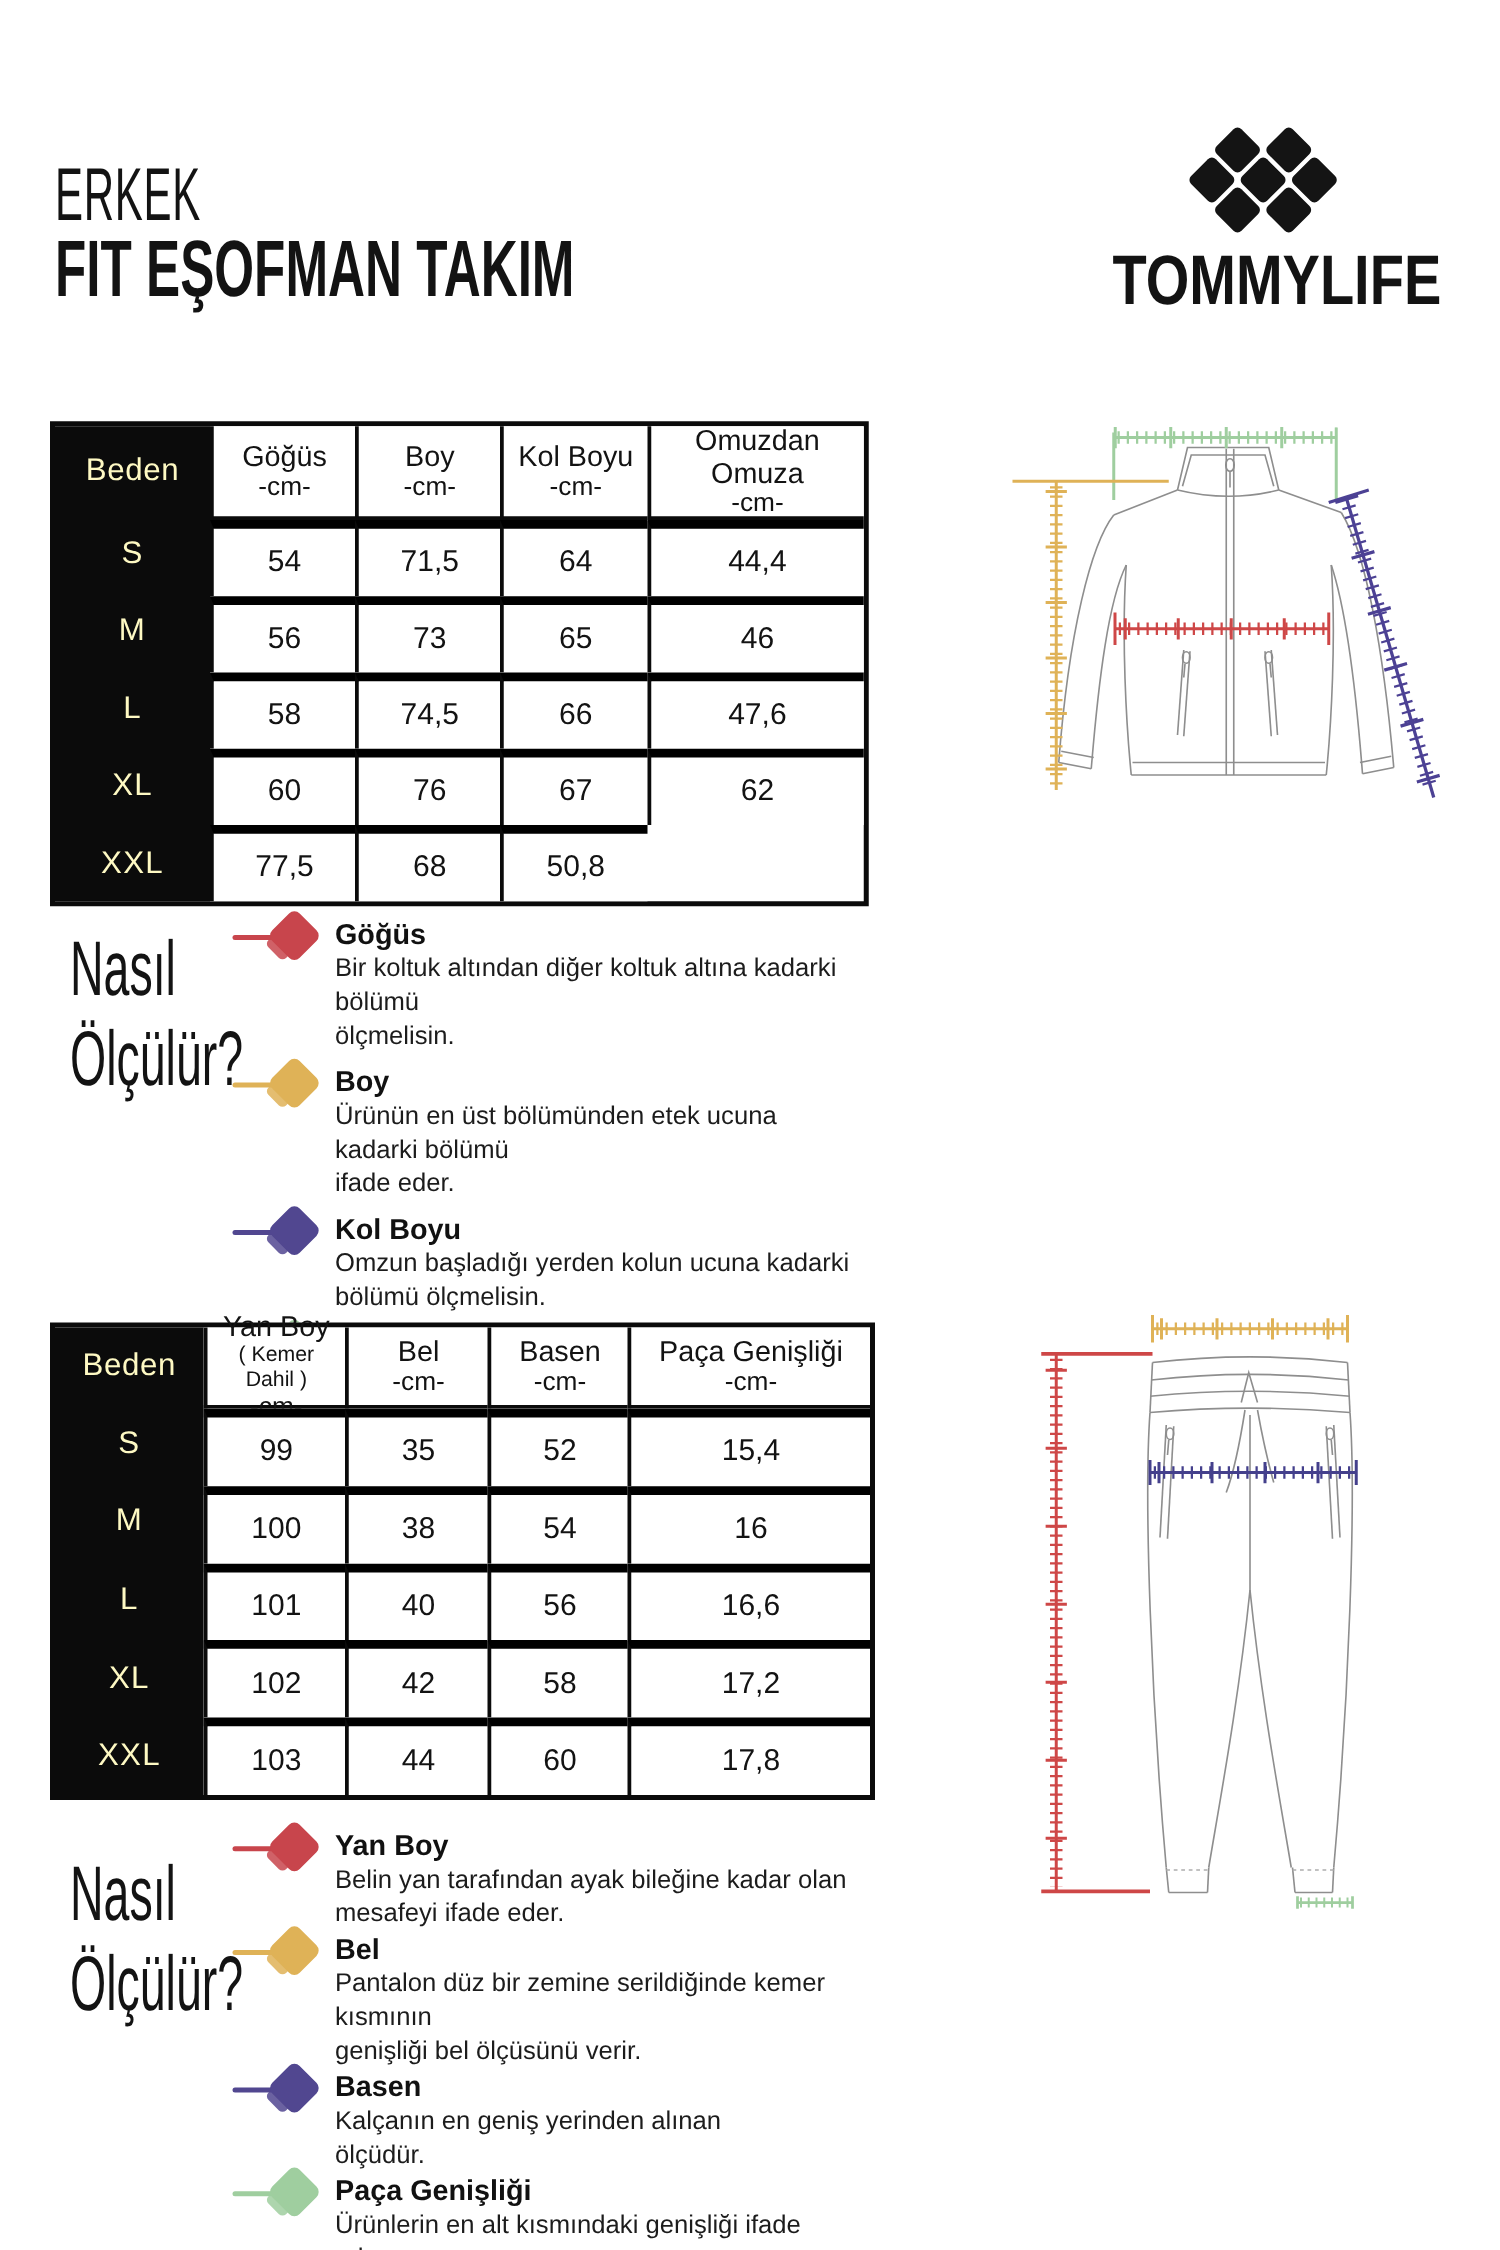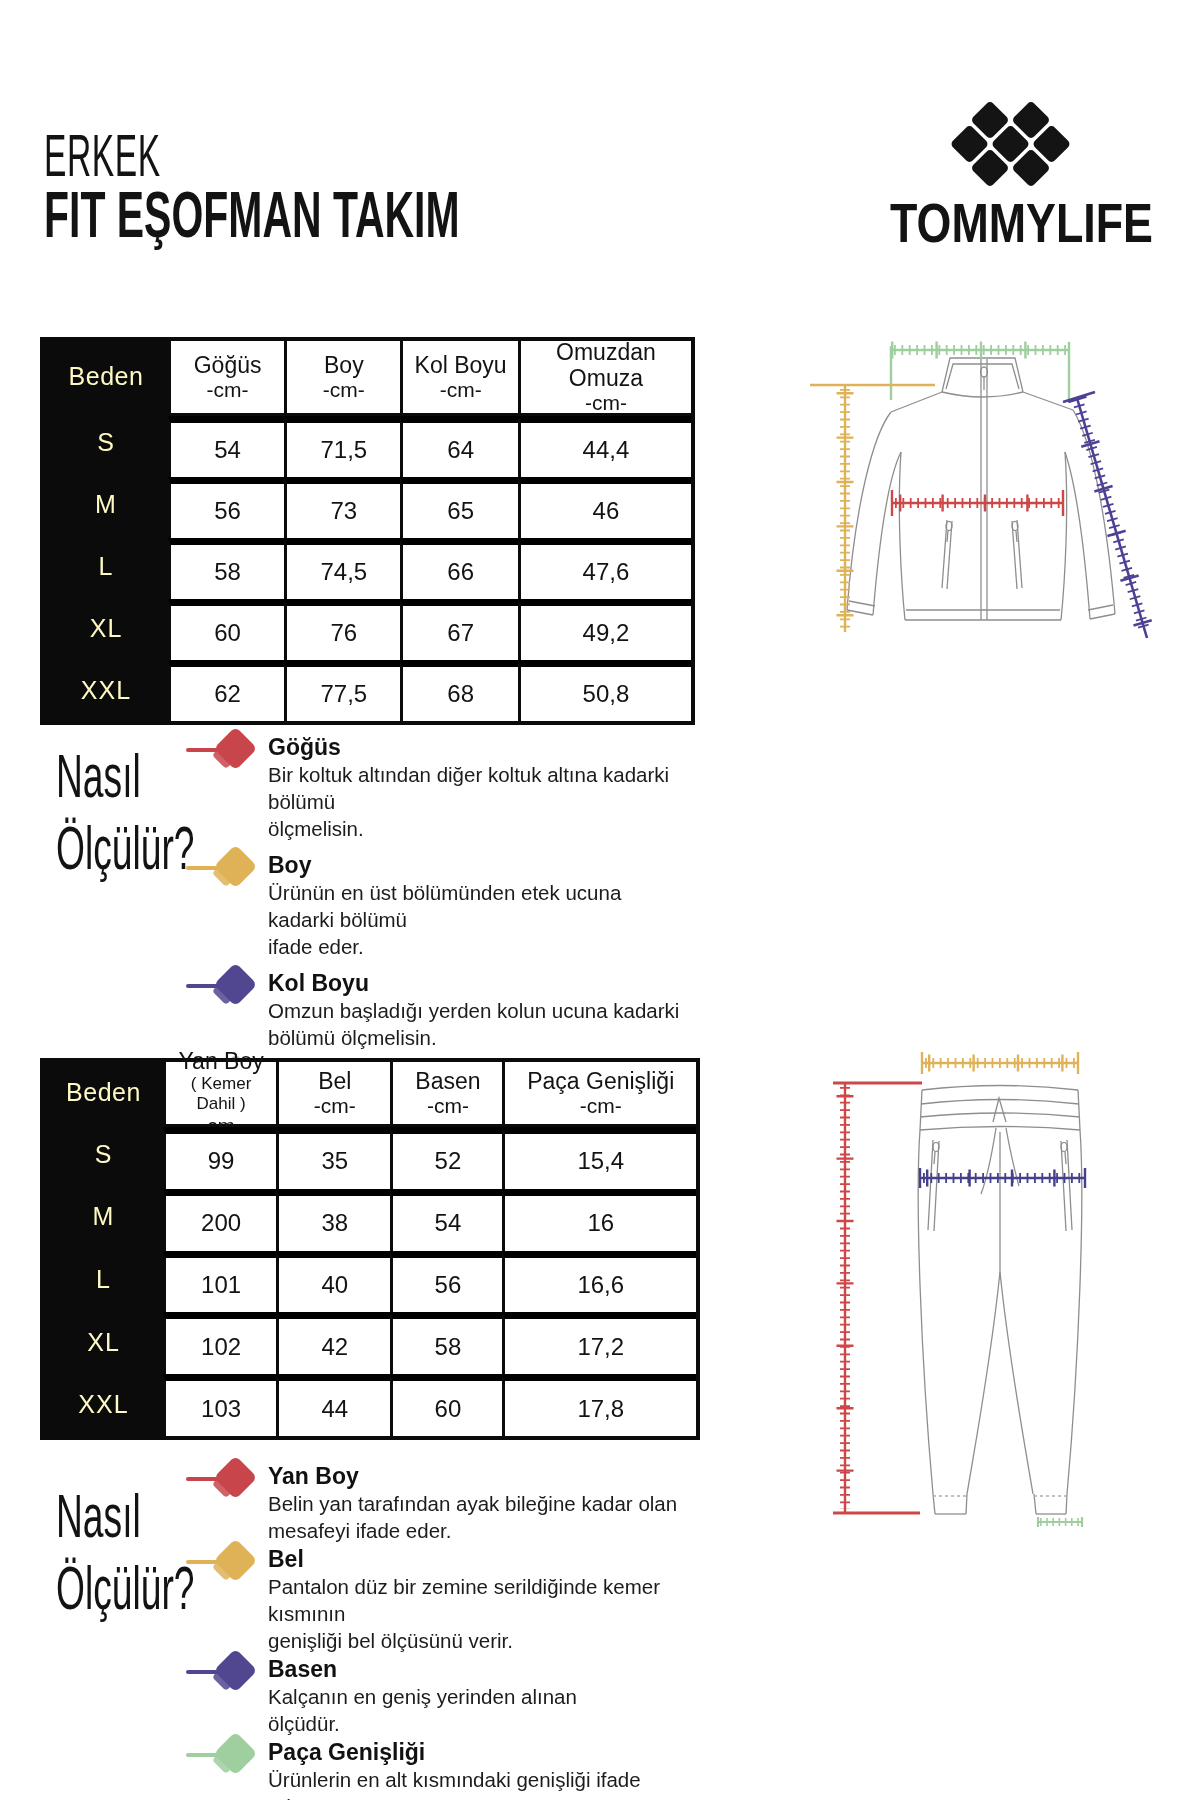--- a/index.html
+++ b/index.html
@@ -116,21 +116,20 @@
       <div class="td">73</div>
       <div class="td">65</div>
       <div class="td">46</div>
       <div class="td">58</div>
       <div class="td">74,5</div>
       <div class="td">66</div>
       <div class="td">47,6</div>
       <div class="td">60</div>
       <div class="td">76</div>
       <div class="td">67</div>
-      <div class="td">49,2</div>
       <div class="td">62</div>
       <div class="td">77,5</div>
       <div class="td">68</div>
       <div class="td">50,8</div>
     </div>
   </div>
 
   <svg class="diagram" style="left:695px;top:280px;" width="480" height="380" viewBox="0 0 480 380">
     <g fill="none" stroke="#8E8E8E" stroke-width="1.3">
 
@@ -291,21 +290,21 @@
         </div>
       <div class="th">
         <span class="t1">Paça Genişliği</span>
           <span class="t2">-cm-</span>
         </div>
 
       <div class="td">99</div>
       <div class="td">35</div>
       <div class="td">52</div>
       <div class="td">15,4</div>
-      <div class="td">200</div>
+      <div class="td">100</div>
       <div class="td">38</div>
       <div class="td">54</div>
       <div class="td">16</div>
       <div class="td">101</div>
       <div class="td">40</div>
       <div class="td">56</div>
       <div class="td">16,6</div>
       <div class="td">102</div>
       <div class="td">42</div>
       <div class="td">58</div>

